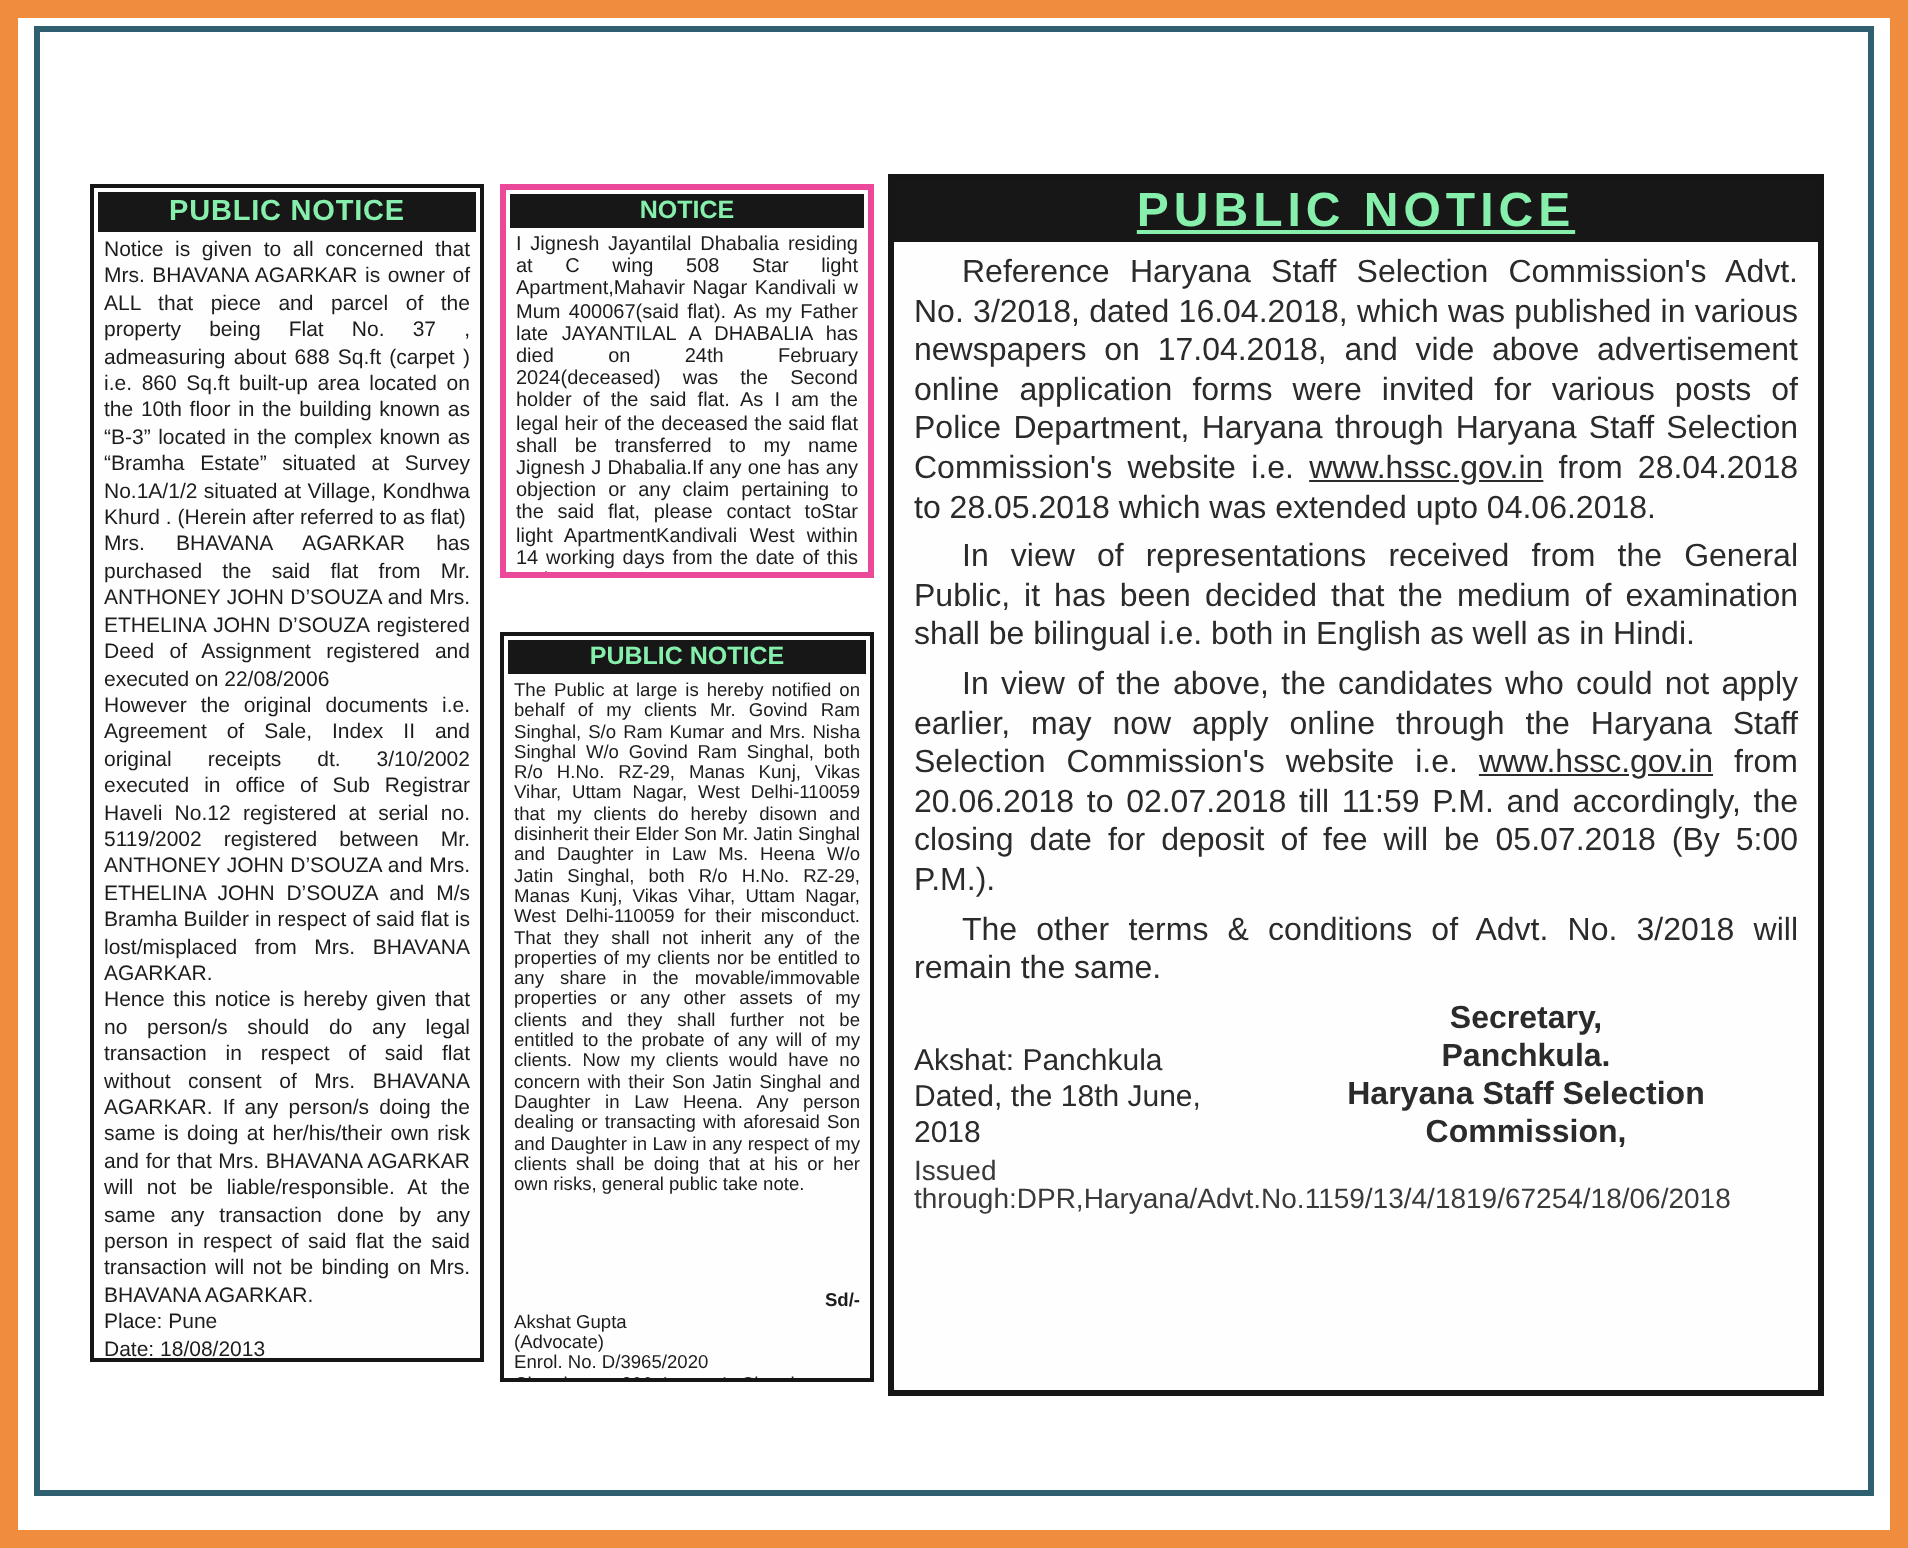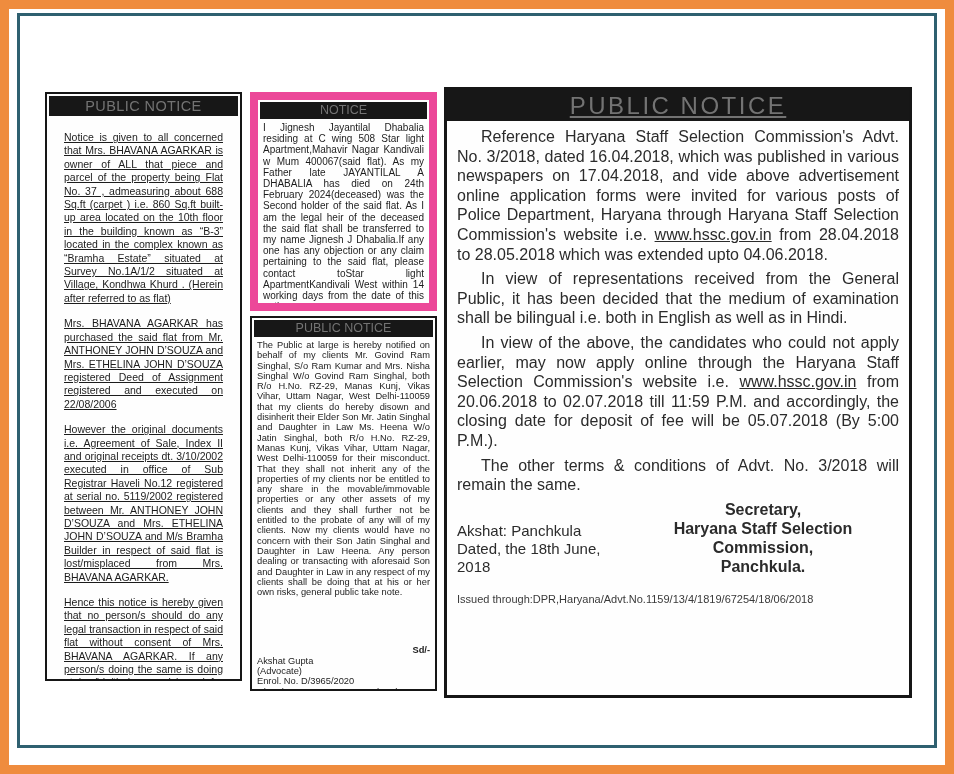--- a/index.html
+++ b/index.html
@@ -4,31 +4,31 @@
 <style>
   html,body{margin:0;padding:0;}
   body{
     width:954px;height:774px;position:relative;background:#ffffff;
     font-family:"Liberation Sans", sans-serif;color:#1c1c1c;overflow:hidden;
   }
   .orange-frame{position:absolute;inset:0;border:9px solid #ef8c3e;pointer-events:none;}
   .teal-frame{position:absolute;left:17px;top:13px;right:17px;bottom:26px;border:3px solid #2f6070;pointer-events:none;}
 
   .notice-box{position:absolute;background:#fefefe;box-sizing:border-box;overflow:hidden;}
-  .nb-head{background:#171717;color:#737373;text-align:center;font-weight:normal;margin:2px;}
+  .nb-head{background:#171717;color:#86efac;text-align:center;font-weight:bold;margin:2px;}
 
   
   .n-left{left:45px;top:92px;width:197px;height:589px;border:2px solid #161616;}
   .n-left .nb-head{font-size:14.5px;line-height:20px;letter-spacing:.4px;}
   .n-left .nb-body{padding:1px 5px 2px 5px;font-size:10.5px;line-height:13.4px;text-align:justify;}
-  .n-left p{margin:12px;text-decoration:underline;}
+  .n-left p{margin:0;}
   .n-left .plain{text-align:left;}
 
   
-  .n-mid-top{left:250px;top:92px;width:187px;height:219px;border:8px solid #ec4899;}
+  .n-mid-top{left:250px;top:92px;width:187px;height:197px;border:3px solid #ec4899;}
   .n-mid-top .nb-head{font-size:12.5px;line-height:17px;}
   .n-mid-top .nb-body{padding:1px 5px;font-size:10px;line-height:11.2px;text-align:justify;}
   .n-mid-top p{margin:0;}
   .n-mid-top .plain{text-align:left;}
 
   .n-mid-bot{left:250px;top:316px;width:187px;height:375px;border:2px solid #161616;}
   .n-mid-bot .nb-head{font-size:12.5px;line-height:17px;}
   .n-mid-bot .nb-body{padding:1px 5px;font-size:9.3px;line-height:10.3px;text-align:justify;}
   .n-mid-bot p{margin:0;}
   .n-mid-bot .sig{text-align:left;}
@@ -37,21 +37,21 @@
   
   .n-right{left:444px;top:87px;width:468px;height:611px;border:3px solid #161616;color:#2b2b2b;}
   .n-right .nb-head{margin:0 0 2px 0;font-size:24px;line-height:31px;letter-spacing:2.5px;text-decoration:underline;}
   .n-right .nb-body{padding:4px 10px 0 10px;font-size:16px;line-height:19.6px;text-align:justify;}
   .n-right p{margin:0 0 5px 0;text-indent:24px;}
   .u{text-decoration:underline;}
   .sig-row{display:flex;align-items:flex-end;margin-top:2px;}
   .sig-left{flex:1;font-size:15px;line-height:18px;text-indent:0;text-align:left;}
   .sig-left div{margin:0;}
   .sig-right{flex:1.6;text-align:center;font-weight:bold;font-size:16px;line-height:19px;}
-  .issued{font-size:11px;line-height:14px;color:#3a3a3a;margin-top:16px;text-align:left;text-indent:0;}
+  .issued{font-size:14px;line-height:14px;color:#3a3a3a;margin-top:2px;text-align:left;text-indent:0;}
 </style>
 </head>
 <body>
 
 <div>
 
   <div class="teal-frame"></div>
   <div class="orange-frame"></div>
 
   <div class="notice-box n-left">
@@ -96,22 +96,22 @@
       <p><span>In view of the above, the candidates who could not apply earlier, may now apply online through the Haryana Staff Selection Commission's website i.e. </span><span class="u">www.hssc.gov.in</span><span> from 20.06.2018 to 02.07.2018 till 11:59 P.M. and accordingly, the closing date for deposit of fee will be 05.07.2018 (By 5:00 P.M.).</span></p>
       <p>The other terms &amp; conditions of Advt. No. 3/2018 will remain the same.</p>
 
       <div class="sig-row">
         <div class="sig-left">
           <div>Akshat: Panchkula</div>
           <div>Dated, the 18th June, 2018</div>
         </div>
         <div class="sig-right">
           <div>Secretary,</div>
+          <div>Panchkula.</div>
           <div>Haryana Staff Selection Commission,</div>
-          <div>Panchkula.</div>
         </div>
       </div>
 
       <div class="issued">Issued through:DPR,Haryana/Advt.No.1159/13/4/1819/67254/18/06/2018</div>
     </div>
   </div>
 
 </div>
 
 </body></html>

